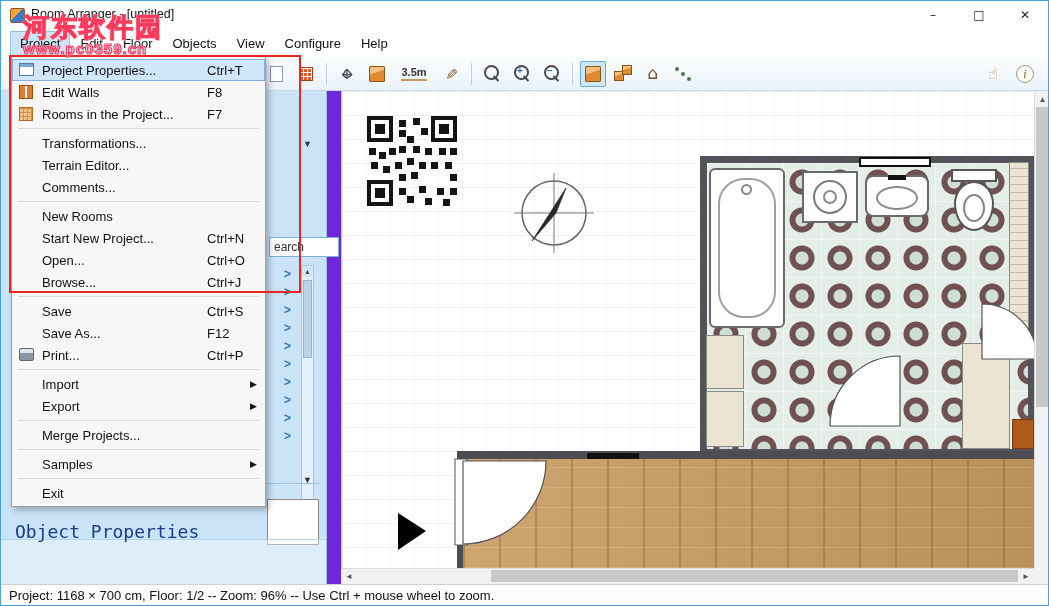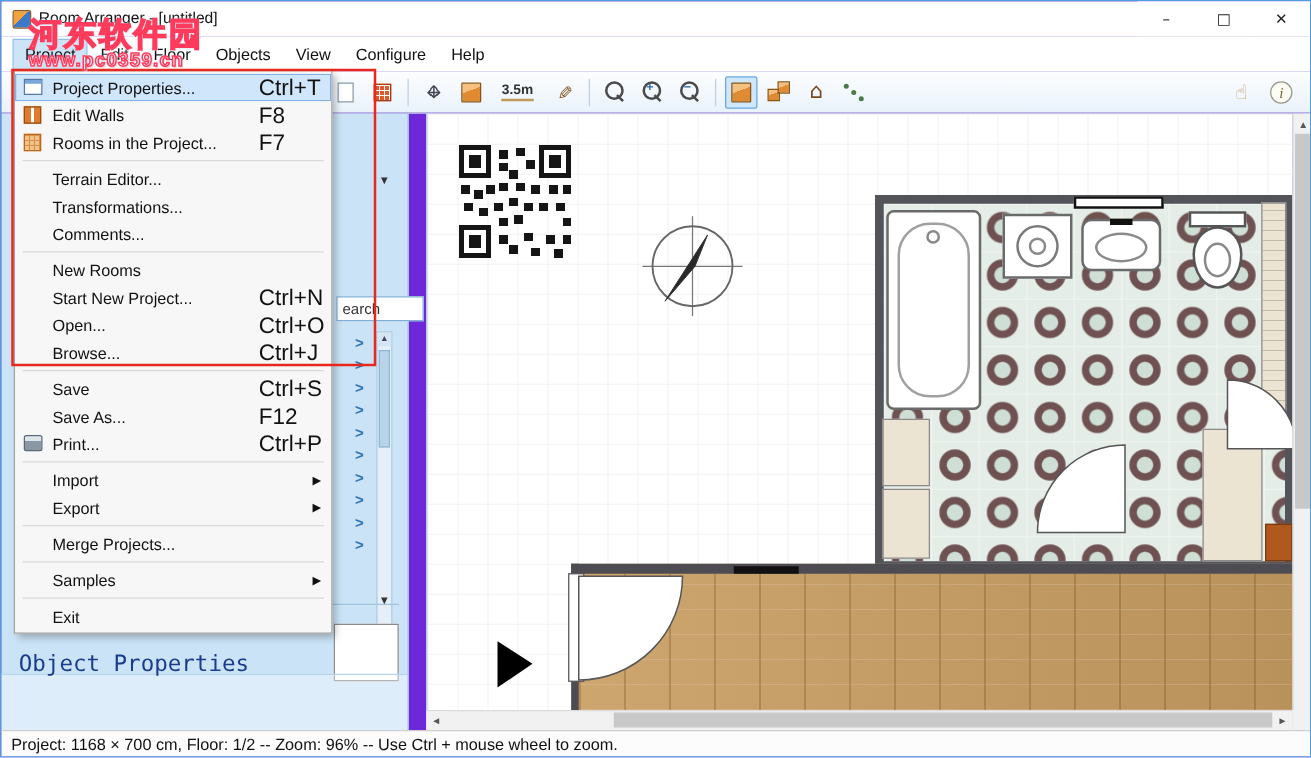--- a/index.html
+++ b/index.html
@@ -178,21 +178,21 @@
     border-top:1px solid #d0d0d0; display:flex; align-items:center; padding-left:8px;
     font-size:13px; color:#111; }
 
   
   .menu { position:absolute; left:10px; top:55px; width:255px; background:#f7f7f7;
     border:1px solid #a0a0a0; box-shadow:3px 3px 6px rgba(0,0,0,0.28); padding:2px 0; z-index:40; }
   .mi { position:relative; height:22px; display:flex; align-items:center; padding-left:30px;
     font-size:13px; color:#111; }
   .mi.hl { background:#d0e6fa; box-shadow:inset 0 0 0 1px #7fb2e2; }
   .mi-label { flex:0 0 auto; }
-  .mi-sc { position:absolute; left:195px; font-size:18px; color:#111; }
+  .mi-sc { position:absolute; left:195px; font-size:13px; color:#111; }
   .mi-arrow { position:absolute; right:8px; font-size:9px; color:#111; }
   .msep { height:1px; background:#d9d9d9; margin:3px 6px; }
   .mi-ic { position:absolute; left:7px; top:4px; }
   .ic-props { width:15px; height:13px; background:#fff; border:1px solid #5577aa; }
   .ic-props::before { content:""; position:absolute; left:0; top:0; width:13px; height:3px; background:#7aa7d8; }
   .ic-walls-m { width:14px; height:14px; background:#e07a2e; border:1px solid #9a4f12;
     background-image:linear-gradient(90deg,transparent 0 5px,#fff 5px 7px,transparent 7px); }
   .ic-rooms-m { width:14px; height:14px; background:#f2c089; border:1px solid #b86a20;
     background-image:repeating-linear-gradient(0deg,transparent 0 3px,#d89048 3px 4px),
       repeating-linear-gradient(90deg,transparent 0 3px,#d89048 3px 4px); }
@@ -447,24 +447,24 @@
       <span class="mi-label">Edit Walls</span>
       <span class="mi-sc">F8</span>
     </div>
     <div class="mi">
       <span class="mi-ic ic-rooms-m"></span>
       <span class="mi-label">Rooms in the Project...</span>
       <span class="mi-sc">F7</span>
     </div>
     <div class="msep"></div>
     <div class="mi">
+      <span class="mi-label">Transformations...</span>
+    </div>
+    <div class="mi">
       <span class="mi-label">Terrain Editor...</span>
-    </div>
-    <div class="mi">
-      <span class="mi-label">Transformations...</span>
     </div>
     <div class="mi">
       <span class="mi-label">Comments...</span>
     </div>
     <div class="msep"></div>
     <div class="mi">
       <span class="mi-label">New Rooms</span>
     </div>
     <div class="mi">
       <span class="mi-label">Start New Project...</span>

